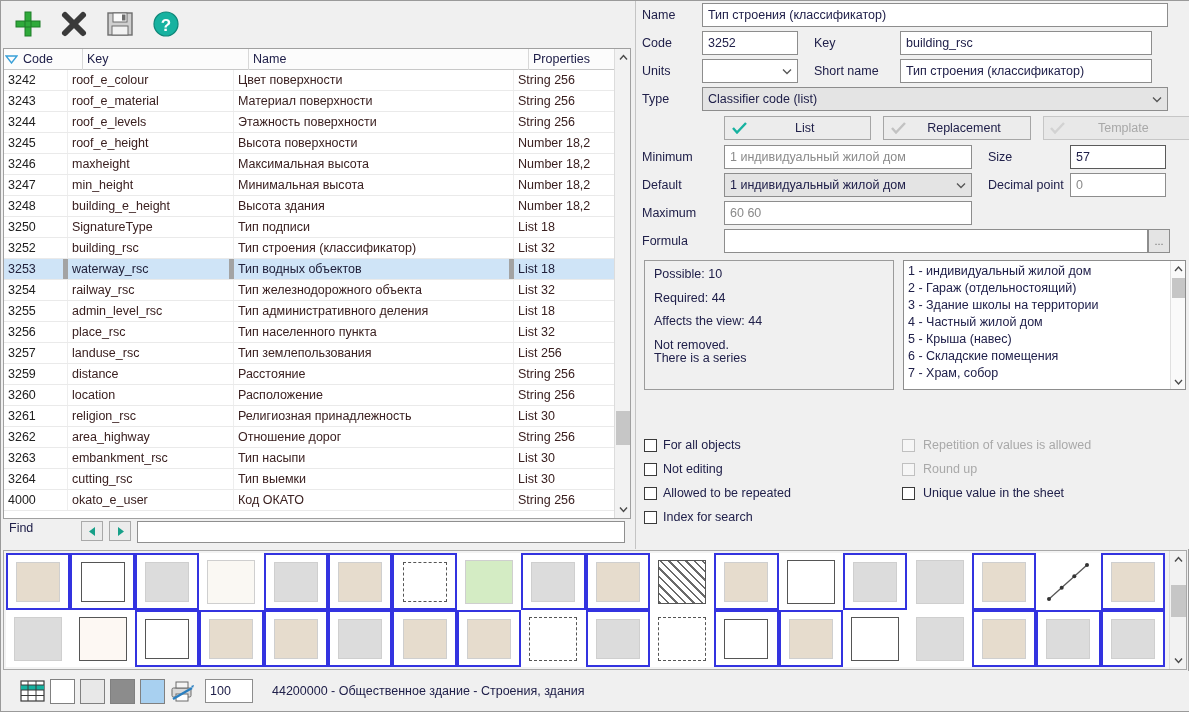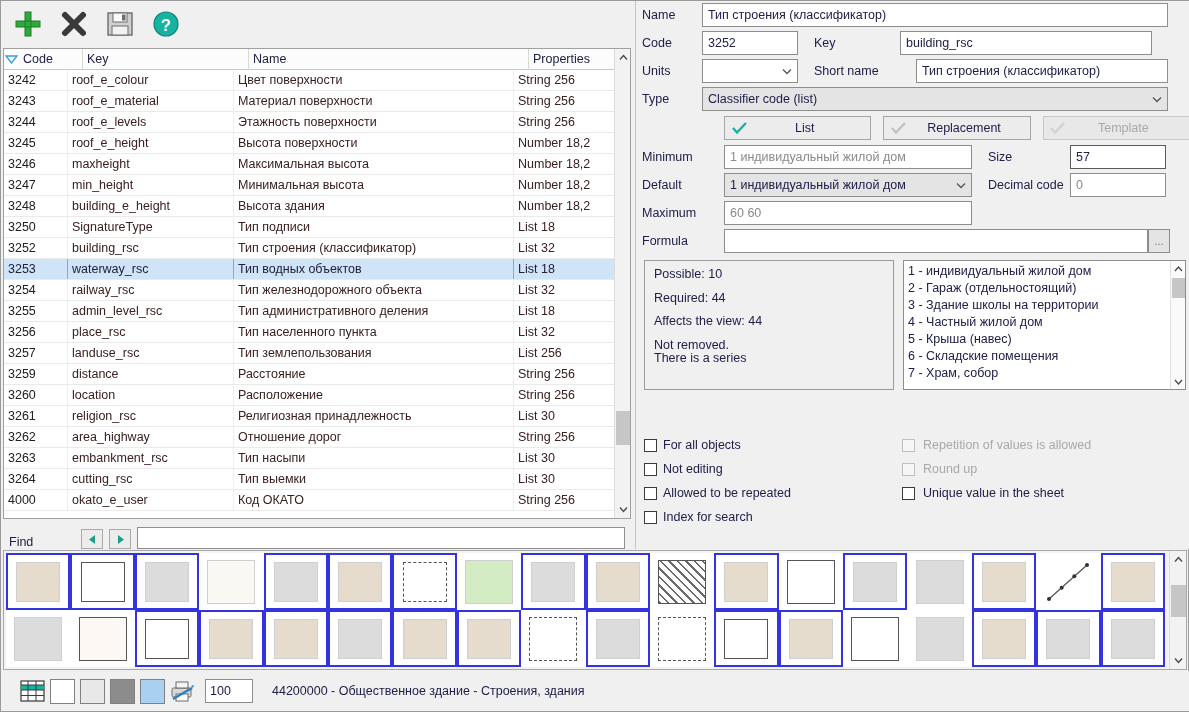--- a/index.html
+++ b/index.html
@@ -92,21 +92,21 @@
     height: 20px;
     padding-left: 4px;
     overflow: hidden; white-space: nowrap;
     color: #3a2020;
   }
   .grow .gcell.num { color: #202020; }
   .grow.selected {
     background: #cfe4f7;
   }
   .grow.selected .gcell {
-    border-right: 1px solid #a3a3a3;
+    border-right: 5px solid #a3a3a3;
     color: #20203a;
   }
   #grid-vscroll {
     position: absolute; right: 0; top: 0;
     width: 16px; height: 469px;
     background: #f2f2f2;
     border-left: 1px solid #dcdcdc;
   }
   .sb-arrow {
     width: 16px; height: 17px;
@@ -118,21 +118,21 @@
     position: absolute;
     left: 1px; width: 14px;
     background: #c6c6c6;
     cursor: pointer;
   }
 
   
   #find-bar {
     position: absolute; left: 0; top: 520px;
     width: 632px; height: 28px;
-    display: flex; align-items: flex-end;
+    display: flex; align-items: flex-start;
     padding-left: 8px; gap: 6px;
     background: #f0f0f0;
   }
   #find-label { width: 66px; font-size: 12.5px; color: #20204a; }
   .nav-btn {
     width: 22px; height: 20px;
     background: #ececec;
     border: 1px solid #a9a9a9;
     display: flex; align-items: center; justify-content: center;
     cursor: pointer;
@@ -570,21 +570,21 @@
     <div class="frow">
       <div class="flabel">Units</div>
       <div class="sel" style="width:96px">
         <span></span>
         <span class="caret">
           <svg width="10" height="7" viewBox="0 0 10 7">
               <polyline points="1,1.5 5,5.5 9,1.5" fill="none" stroke="#555" stroke-width="1.3"></polyline>
             </svg>
         </span>
       </div>
-      <div class="flabel" style="width:118px;padding-left:16px">Short name</div>
+      <div class="flabel" style="width:102px;padding-left:16px">Short name</div>
       <div class="inp" style="width:252px">Тип строения (классификатор)</div>
     </div>
 
     <div class="frow">
       <div class="flabel">Type</div>
       <div class="sel shaded" style="width:466px">
         <span>Classifier code (list)</span>
         <span class="caret">
           <svg width="10" height="7" viewBox="0 0 10 7">
               <polyline points="1,1.5 5,5.5 9,1.5" fill="none" stroke="#555" stroke-width="1.3"></polyline>
@@ -630,21 +630,21 @@
     <div class="frow">
       <div class="flabel" style="width:82px">Default</div>
       <div class="sel shaded" style="width:248px">
         <span>1 индивидуальный жилой дом</span>
         <span class="caret">
           <svg width="10" height="7" viewBox="0 0 10 7">
               <polyline points="1,1.5 5,5.5 9,1.5" fill="none" stroke="#555" stroke-width="1.3"></polyline>
             </svg>
         </span>
       </div>
-      <div class="flabel" style="width:98px;padding-left:16px">Decimal code</div>
+      <div class="flabel" style="width:98px;padding-left:16px">Decimal point</div>
       <div class="inp gray" style="width:96px">0</div>
     </div>
 
     <div class="frow">
       <div class="flabel" style="width:82px">Maximum</div>
       <div class="inp gray" style="width:248px">60 60</div>
     </div>
 
     <div class="frow">
       <div class="flabel" style="width:82px">Formula</div>

